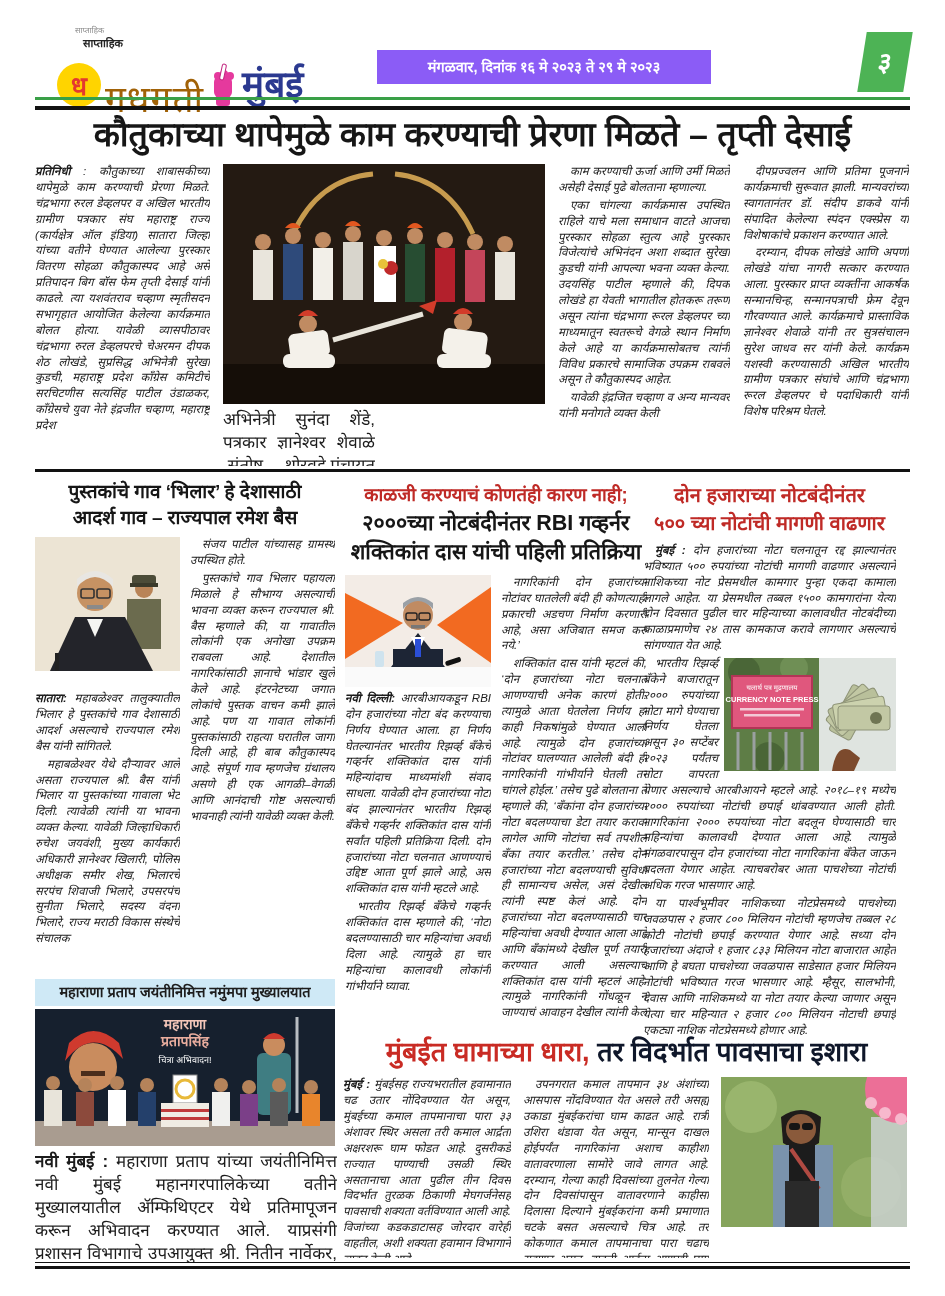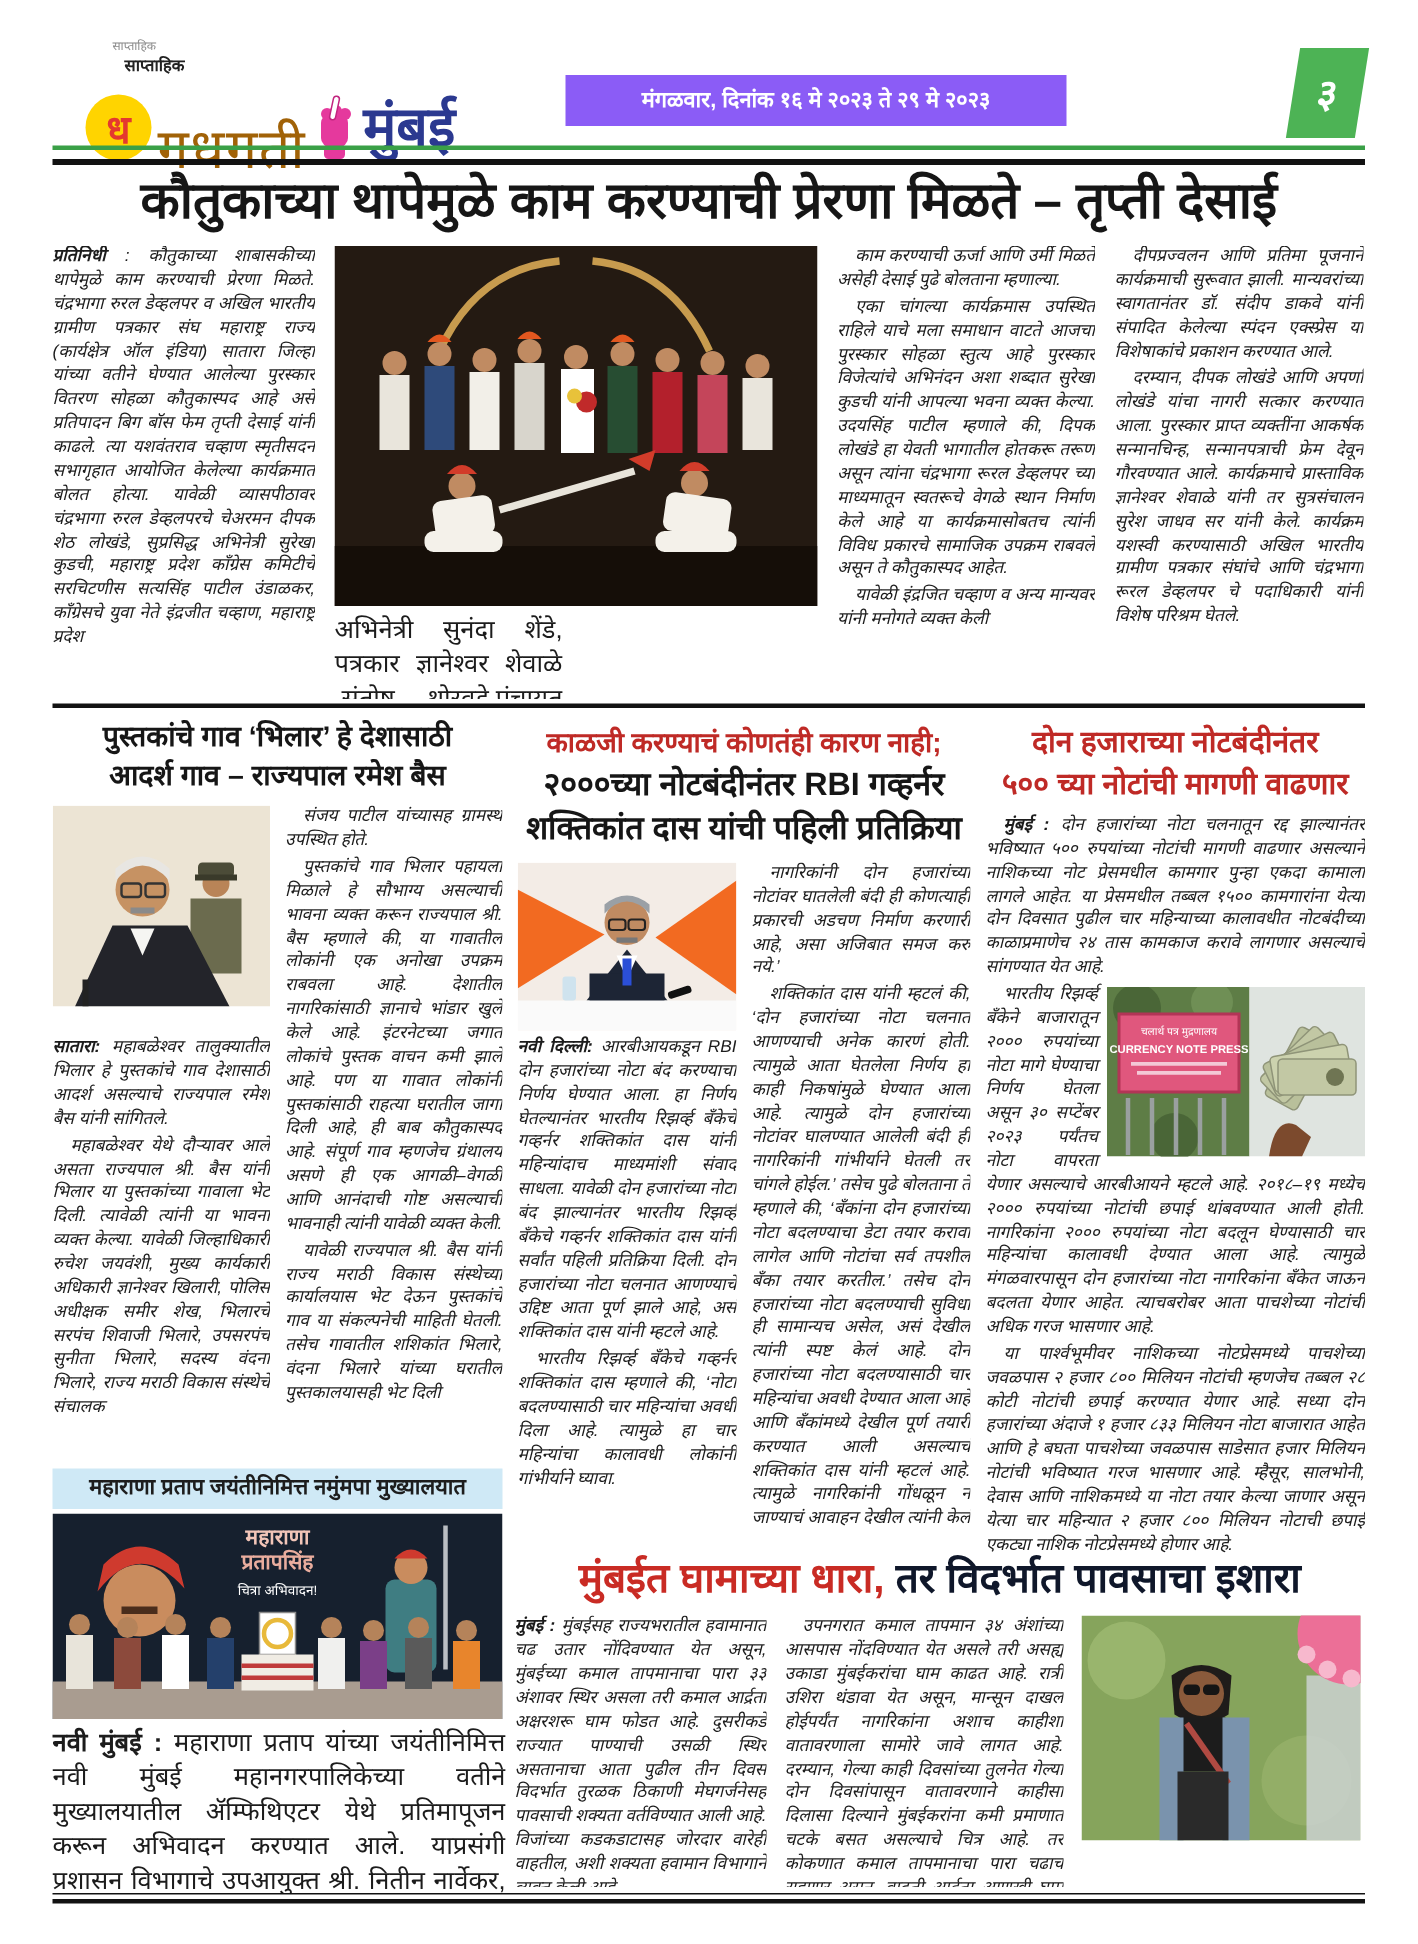--- a/index.html
+++ b/index.html
@@ -158,21 +158,20 @@
         </svg>
         </span>
         <p class="para" style="text-indent:0;margin-top:20px;"><b>सातारा:</b><span> महाबळेश्वर तालुक्यातील भिलार हे पुस्तकांचे गाव देशासाठी आदर्श असल्याचे राज्यपाल रमेश बैस यांनी सांगितले.</span></p>
         <div>
             <p class="para">महाबळेश्वर येथे दौऱ्यावर आले असता राज्यपाल श्री. बैस यांनी भिलार या पुस्तकांच्या गावाला भेट दिली. त्यावेळी त्यांनी या भावना व्यक्त केल्या. यावेळी जिल्हाधिकारी रुचेश जयवंशी, मुख्य कार्यकारी अधिकारी ज्ञानेश्वर खिलारी, पोलिस अधीक्षक समीर शेख, भिलारचे सरपंच शिवाजी भिलारे, उपसरपंच सुनीता भिलारे, सदस्य वंदना भिलारे, राज्य मराठी विकास संस्थेचे संचालक</p>
           </div>
       </div>
       <div class="col" style="width:145px;">
           <p class="para">संजय पाटील यांच्यासह ग्रामस्थ उपस्थित होते.</p>
           <p class="para">पुस्तकांचे गाव भिलार पहायला मिळाले हे सौभाग्य असल्याची भावना व्यक्त करून राज्यपाल श्री. बैस म्हणाले की, या गावातील लोकांनी एक अनोखा उपक्रम राबवला आहे. देशातील नागरिकांसाठी ज्ञानाचे भांडार खुले केले आहे. इंटरनेटच्या जगात लोकांचे पुस्तक वाचन कमी झाले आहे. पण या गावात लोकांनी पुस्तकांसाठी राहत्या घरातील जागा दिली आहे, ही बाब कौतुकास्पद आहे. संपूर्ण गाव म्हणजेच ग्रंथालय असणे ही एक आगळी–वेगळी आणि आनंदाची गोष्ट असल्याची भावनाही त्यांनी यावेळी व्यक्त केली.</p>
-          <p class="para">यावेळी राज्यपाल श्री. बैस यांनी राज्य मराठी विकास संस्थेच्या कार्यालयास भेट देऊन पुस्तकांचे गाव या संकल्पनेची माहिती घेतली. तसेच गावातील शशिकांत भिलारे, वंदना भिलारे यांच्या घरातील पुस्तकालयासही भेट दिली</p>
         </div>
     </div>
   </div>
 
   <div class="abs" style="left:345px;top:481px;width:302px;height:538px;overflow:hidden;">
     <h2 class="subHead redTxt" style="font-size:18.5px;">काळजी करण्याचं कोणतंही कारण नाही;</h2>
     <h2 class="subHead" style="font-size:21.5px;line-height:1.35;color:#161616;margin-top:3px;">
       <span>२०००च्या नोटबंदीनंतर  RBI गव्हर्नर</span><br>
       <span>शक्तिकांत दास यांची पहिली प्रतिक्रिया</span>
     </h2>
@@ -202,21 +201,21 @@
             <p class="para">भारतीय रिझर्व्ह बँकेचे गव्हर्नर शक्तिकांत दास म्हणाले की, ‘नोटा बदलण्यासाठी चार महिन्यांचा अवधी दिला आहे. त्यामुळे हा चार महिन्यांचा कालावधी लोकांनी गांभीर्याने घ्यावा.</p>
           </div>
       </div>
       <div class="col" style="width:146px;">
           <p class="para">नागरिकांनी दोन हजारांच्या नोटांवर घातलेली बंदी ही कोणत्याही प्रकारची अडचण निर्माण करणारी आहे, असा अजिबात समज करु नये.’</p>
           <p class="para">शक्तिकांत दास यांनी म्हटलं की, ‘दोन हजारांच्या नोटा चलनात आणण्याची अनेक कारणं होती. त्यामुळे आता घेतलेला निर्णय हा काही निकषांमुळे घेण्यात आला आहे. त्यामुळे दोन हजारांच्या नोटांवर घालण्यात आलेली बंदी ही नागरिकांनी गांभीर्याने घेतली तर चांगले होईल.’ तसेच पुढे बोलताना ते म्हणाले की, ‘बँकांना दोन हजारांच्या नोटा बदलण्याचा डेटा तयार करावा लागेल आणि नोटांचा सर्व तपशील बँका तयार करतील.’ तसेच दोन हजारांच्या नोटा बदलण्याची सुविधा ही सामान्यच असेल, असं देखील त्यांनी स्पष्ट केलं आहे. दोन हजारांच्या नोटा बदलण्यासाठी चार महिन्यांचा अवधी देण्यात आला आहे आणि बँकांमध्ये देखील पूर्ण तयारी करण्यात आली असल्याचं शक्तिकांत दास यांनी म्हटलं आहे. त्यामुळे नागरिकांनी गोंधळून न जाण्याचं आवाहन देखील त्यांनी केलं आहे.</p>
         </div>
     </div>
   </div>
 
-  <div class="abs" style="left:657px;top:481px;width:253px;height:554px;overflow:hidden;">
+  <div class="abs" style="left:643px;top:481px;width:253px;height:554px;overflow:hidden;">
     <h2 class="subHead redTxt" style="font-size:20px;line-height:1.4;">
       <span>दोन हजाराच्या नोटबंदीनंतर</span><br>
       <span>५०० च्या नोटांची मागणी वाढणार</span>
     </h2>
     <div style="margin-top:6px;">
       <p class="para" style="text-indent:12px;"><b>मुंबई :</b><span> दोन हजारांच्या नोटा चलनातून  रद्द झाल्यानंतर भविष्यात ५०० रुपयांच्या नोटांची मागणी वाढणार असल्याने नाशिकच्या  नोट प्रेसमधील कामगार पुन्हा एकदा कामाला लागले आहेत. या प्रेसमधील तब्बल १५०० कामगारांना येत्या दोन दिवसात पुढील चार महिन्याच्या कालावधीत नोटबंदीच्या काळाप्रमाणेच २४ तास कामकाज करावे लागणार  असल्याचे सांगण्यात येत आहे.</span></p>
       <div class="floatR">
         <svg class="photo" width="172" height="113" viewBox="0 0 172 113">
           <rect width="95" height="113" fill="#5e7d46"></rect>
           <circle cx="20" cy="14" r="16" fill="#4a6637"></circle>

